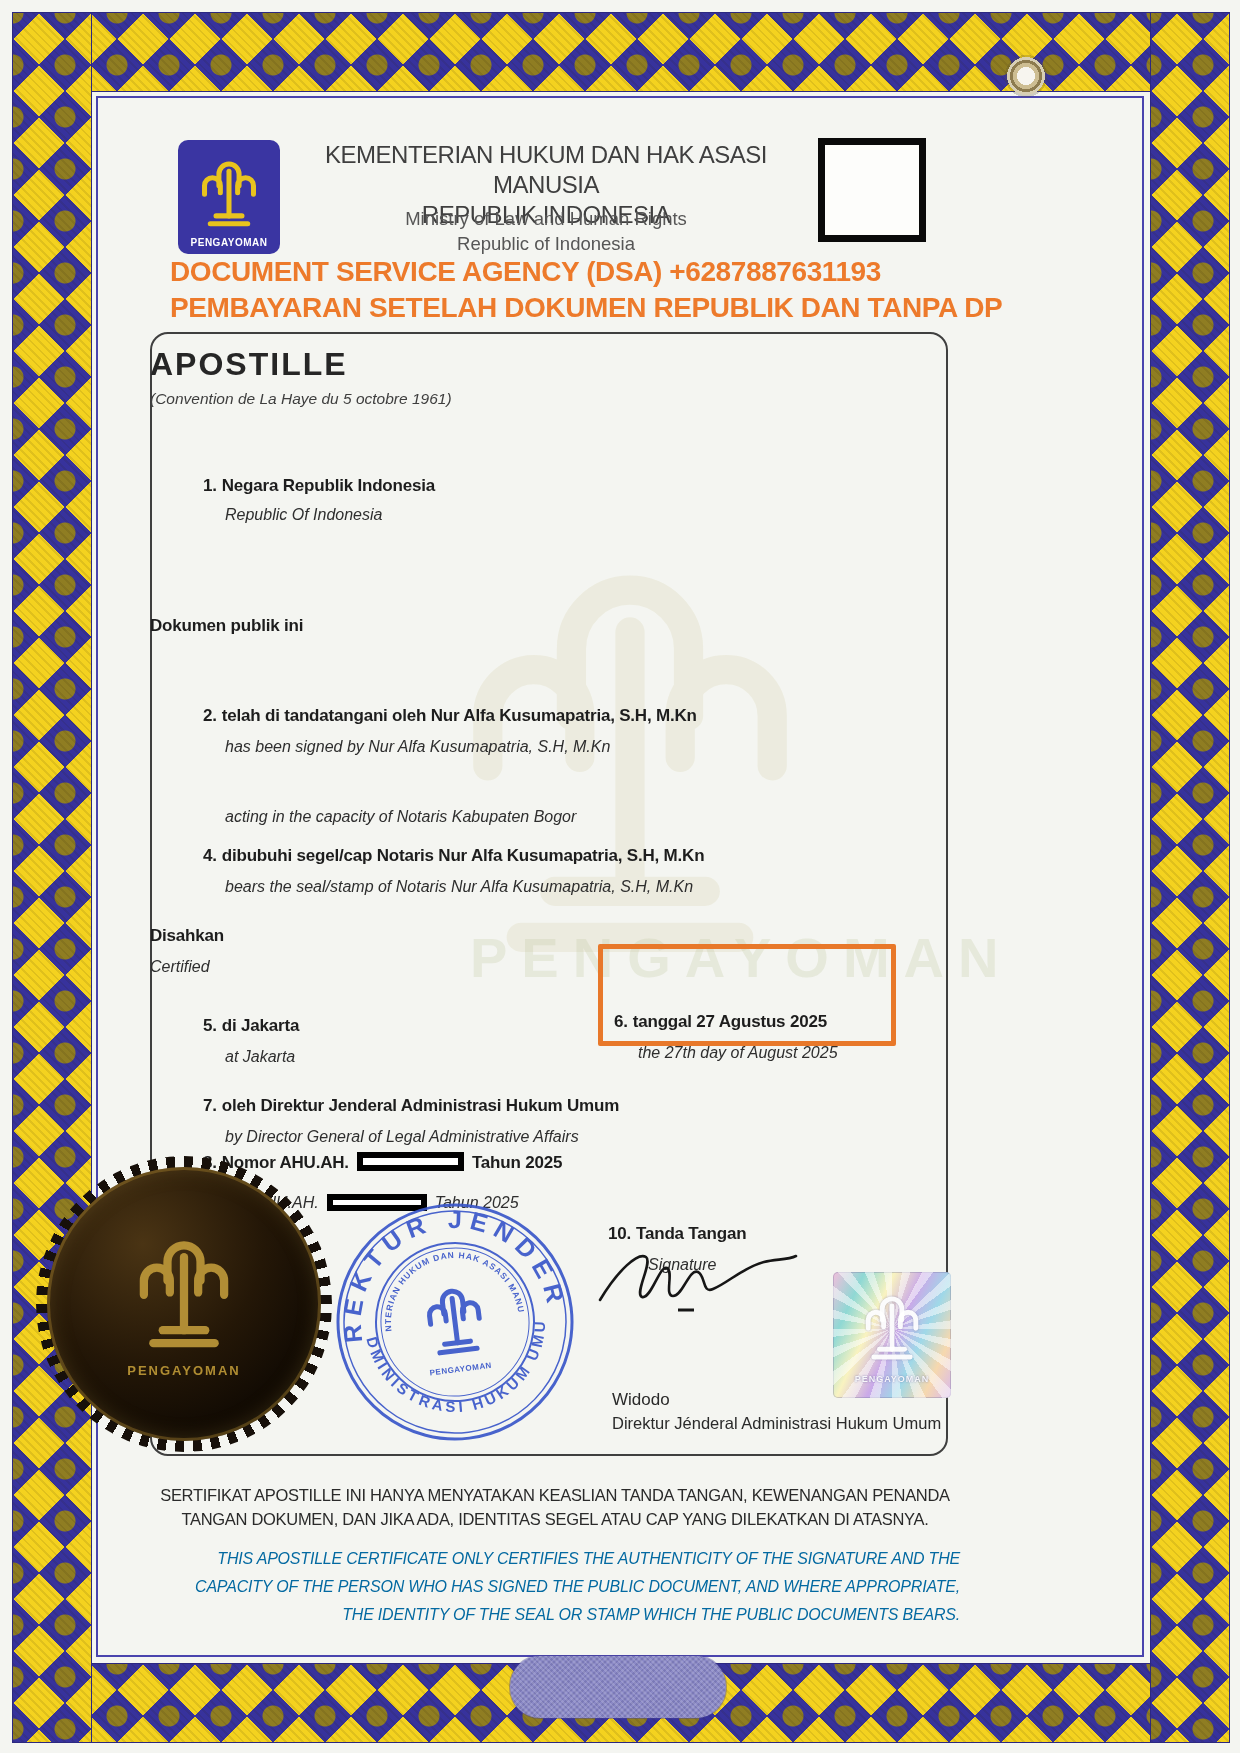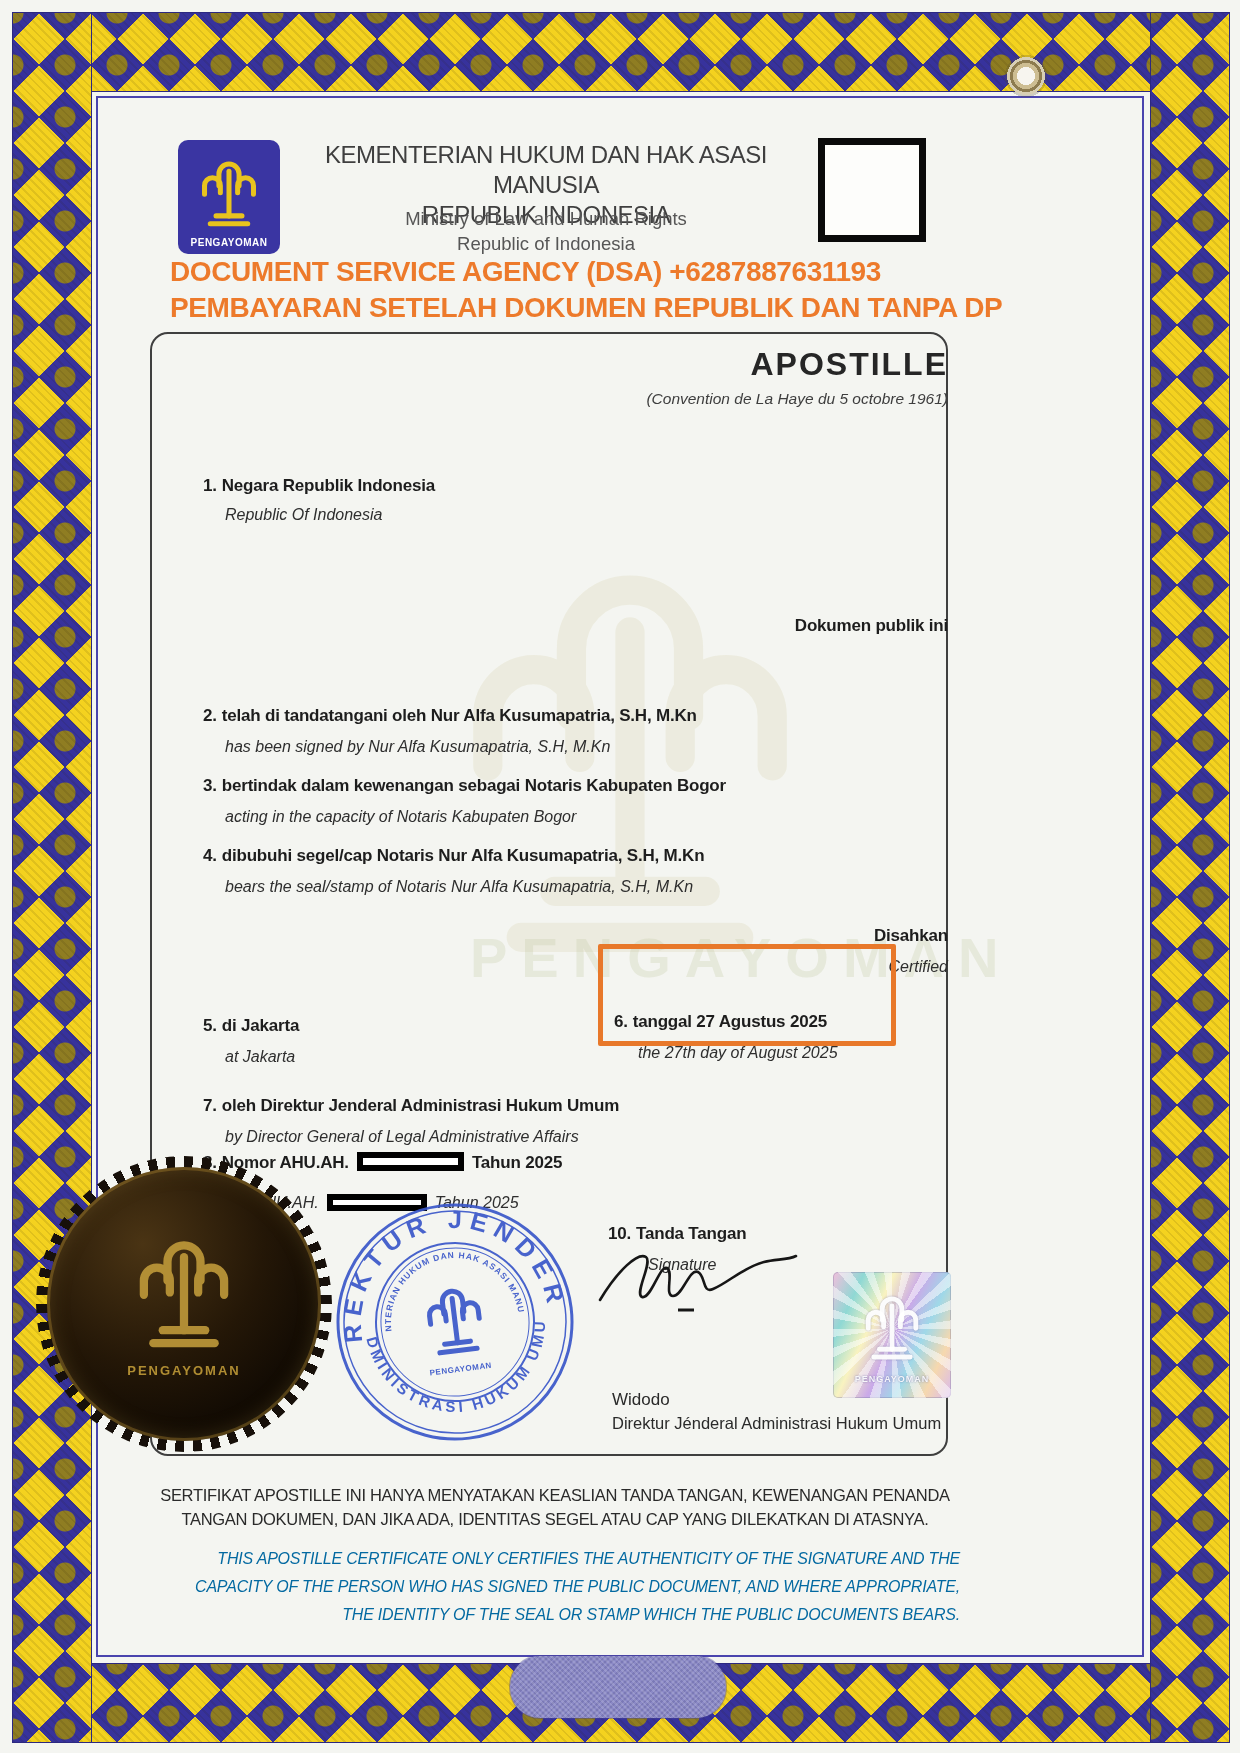--- a/index.html
+++ b/index.html
@@ -41,21 +41,21 @@
   .qr-redact{border:7px solid #0a0a0a;background:#fdfdfb;}
   .ad-line{font-weight:700;font-size:28px;letter-spacing:-.4px;color:#ed7a2b;white-space:nowrap;}
 
   
   .cert-box{border:2px solid #3f3f3f;border-radius:18px;}
   .cert-title{font-size:32px;font-weight:700;letter-spacing:2px;color:#262626;text-align:center;}
   .cert-sub{font-size:15.5px;font-style:italic;color:#3e3e3e;text-align:center;}
   .line{position:absolute;white-space:nowrap;margin-top:40px;}
   .id-line{font-size:17px;font-weight:700;letter-spacing:-.2px;color:#1d1d1d;}
   .en-line{font-size:16px;font-style:italic;color:#2e2e2e;}
-  .centered{left:150px;width:798px;text-align:right;}
+  .centered{left:150px;width:798px;text-align:left;}
   .num{margin-right:5px;font-weight:700;}
   .redact-bar{display:inline-block;vertical-align:-3px;border:6px solid #000;background:#fff;
               height:7px;width:95px;margin:0 8px;}
   .date-box{border:5px solid #e8782a;border-radius:2px;}
 
   
   .stamp{transform:rotate(-7deg);opacity:.92;}
   .hologram{border-radius:5px;overflow:hidden;
     background:linear-gradient(115deg,#f2bfdc 0%,#8fd8d4 18%,#f9f3c0 35%,#caa9e8 52%,#9fd8e8 68%,#f6d8ae 84%,#d8b9ee 100%);
     box-shadow:0 0 0 1px rgba(120,120,160,.35) inset;}
@@ -144,21 +144,20 @@
   <div class="abs cert-sub centered" style="top:390px">(Convention de La Haye du 5 octobre 1961)</div>
 
   <div class="line id-line" style="left:203px;top:436px"><span class="num">1.</span><span>Negara Republik Indonesia</span></div>
   <div class="line en-line" style="left:225px;top:466px">Republic Of Indonesia</div>
 
   <div class="line id-line centered" style="top:576px">Dokumen publik ini</div>
 
   <div class="line id-line" style="left:203px;top:666px"><span class="num">2.</span><span>telah di tandatangani oleh Nur Alfa Kusumapatria, S.H, M.Kn</span></div>
   <div class="line en-line" style="left:225px;top:698px">has been signed by Nur Alfa Kusumapatria, S.H, M.Kn</div>
 
-  <div class="line id-line" style="left:203px;top:736px"><span class="num">3.</span><span>bertindak dalam kewenangan sebagai Notaris Kabupaten Bogor</span></div>
   <div class="line en-line" style="left:225px;top:768px">acting in the capacity of Notaris Kabupaten Bogor</div>
 
   <div class="line id-line" style="left:203px;top:806px"><span class="num">4.</span><span>dibubuhi segel/cap Notaris Nur Alfa Kusumapatria, S.H, M.Kn</span></div>
   <div class="line en-line" style="left:225px;top:838px">bears the seal/stamp of Notaris Nur Alfa Kusumapatria, S.H, M.Kn</div>
 
   <div class="line id-line centered" style="top:886px">Disahkan</div>
   <div class="line en-line centered" style="top:918px">Certified</div>
 
   <div class="line id-line" style="left:203px;top:976px"><span class="num">5.</span><span>di Jakarta</span></div>
   <div class="line en-line" style="left:225px;top:1008px">at Jakarta</div>

